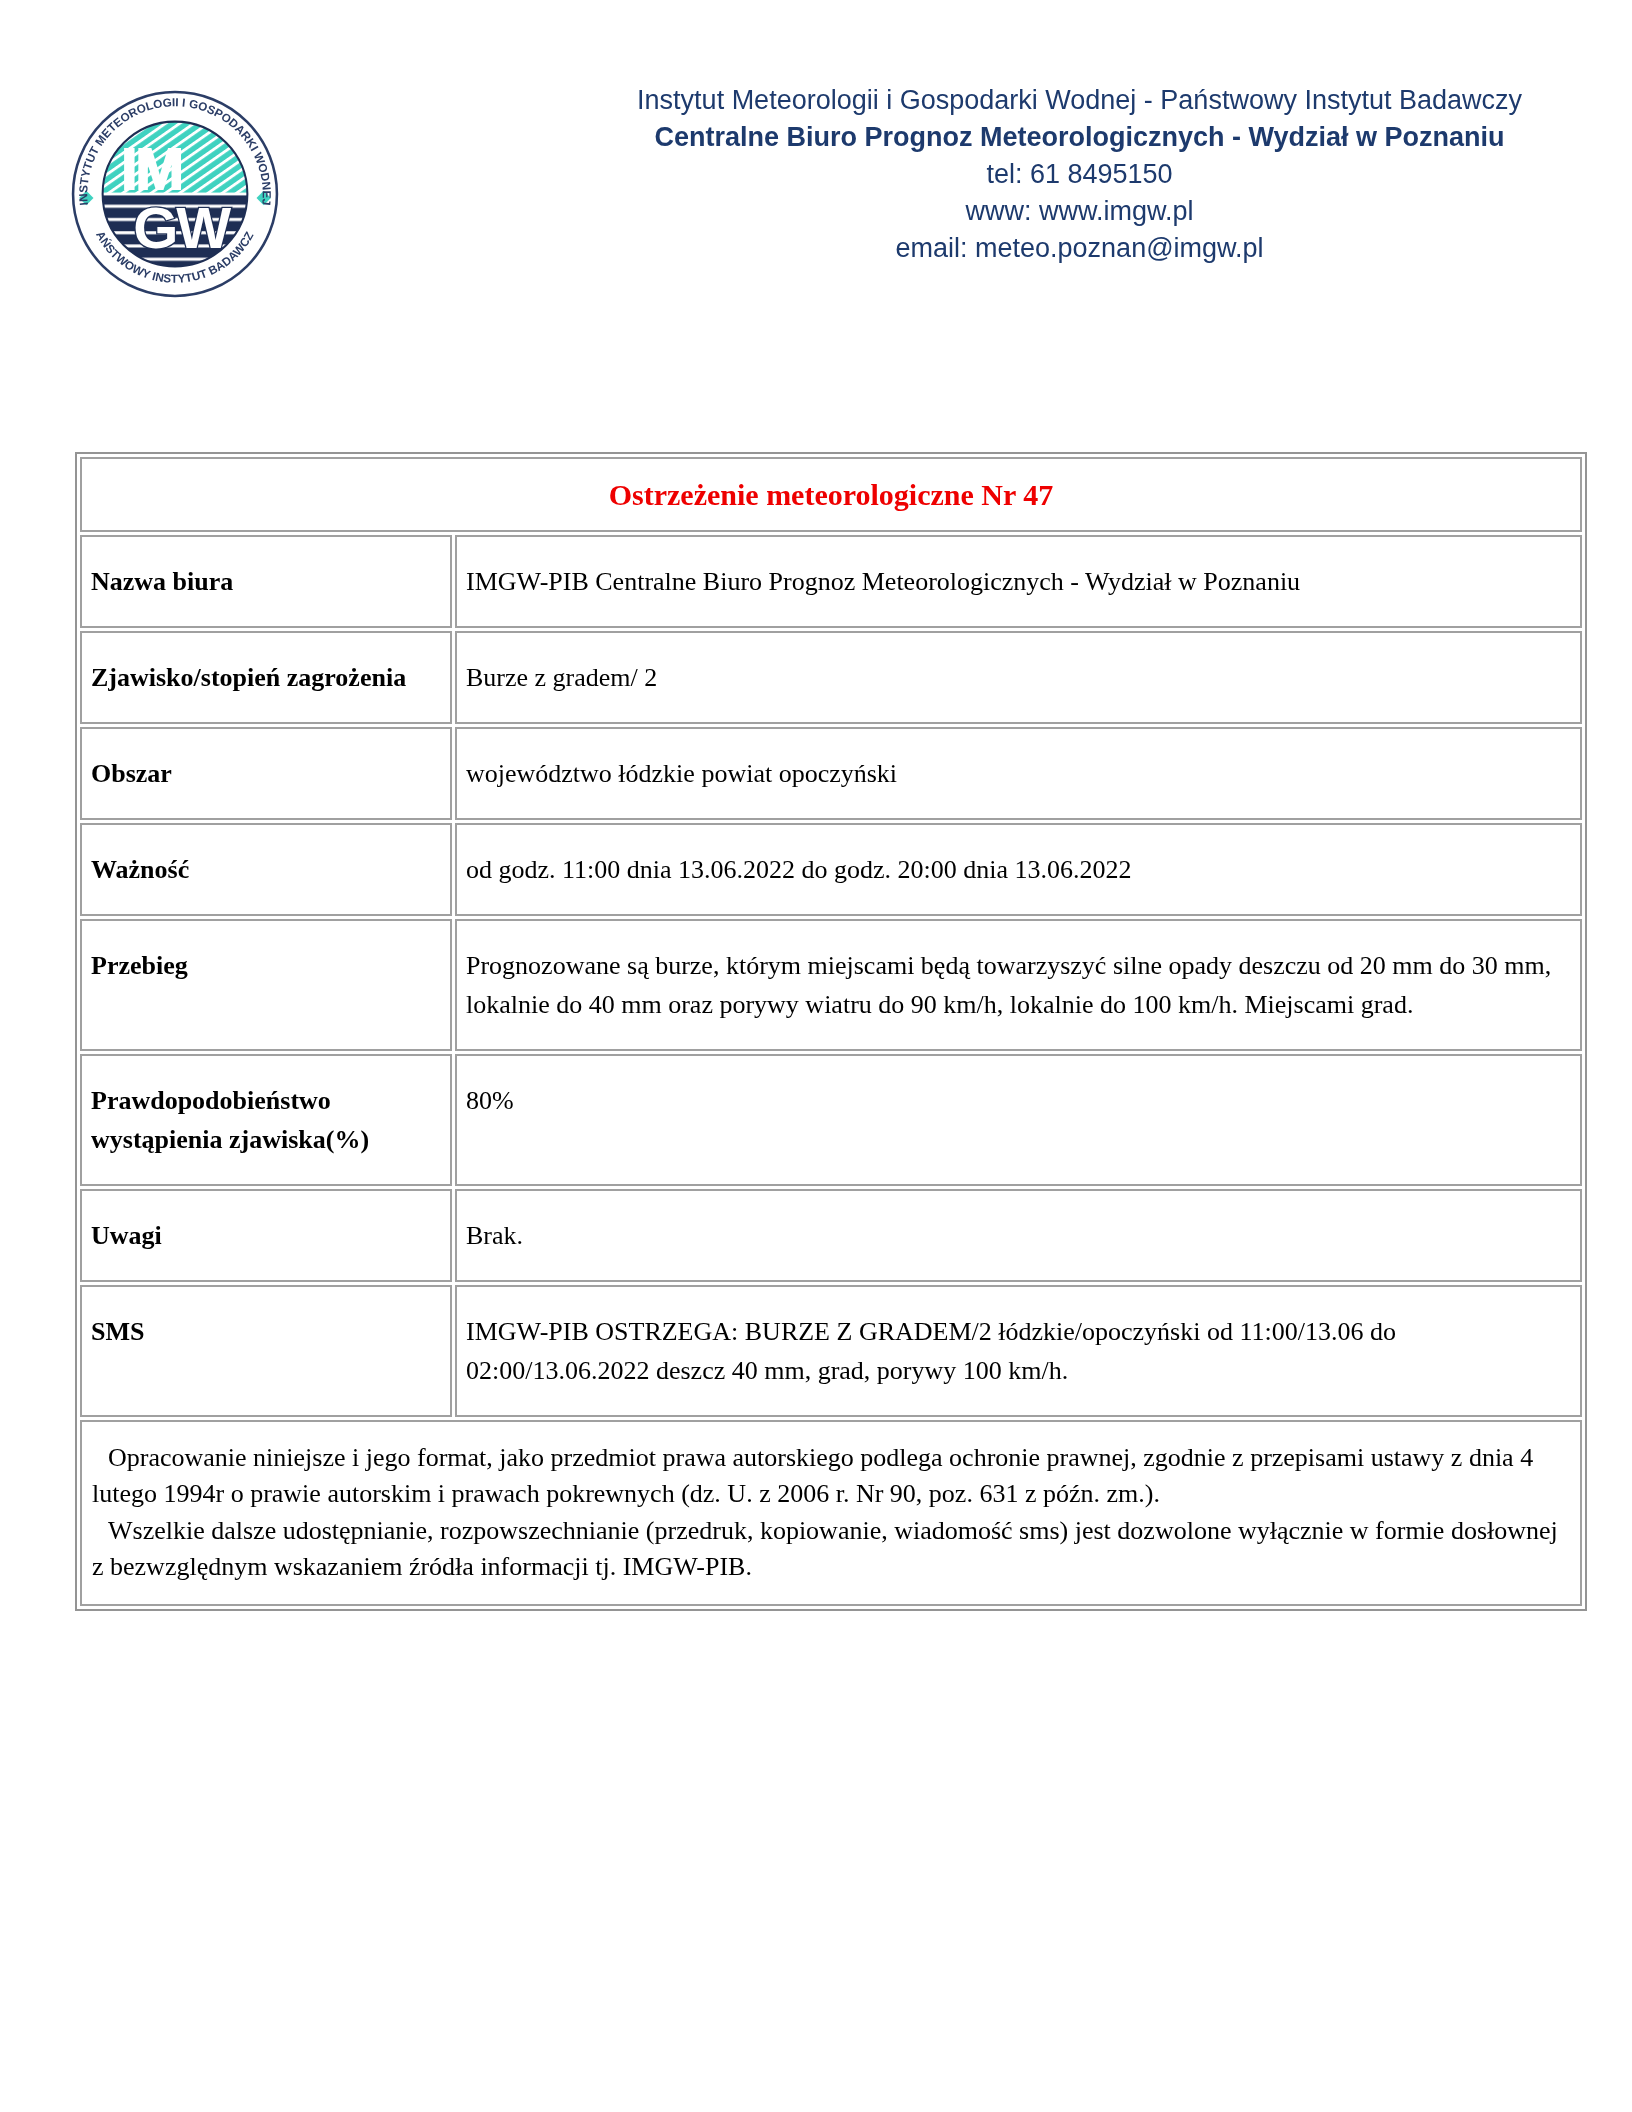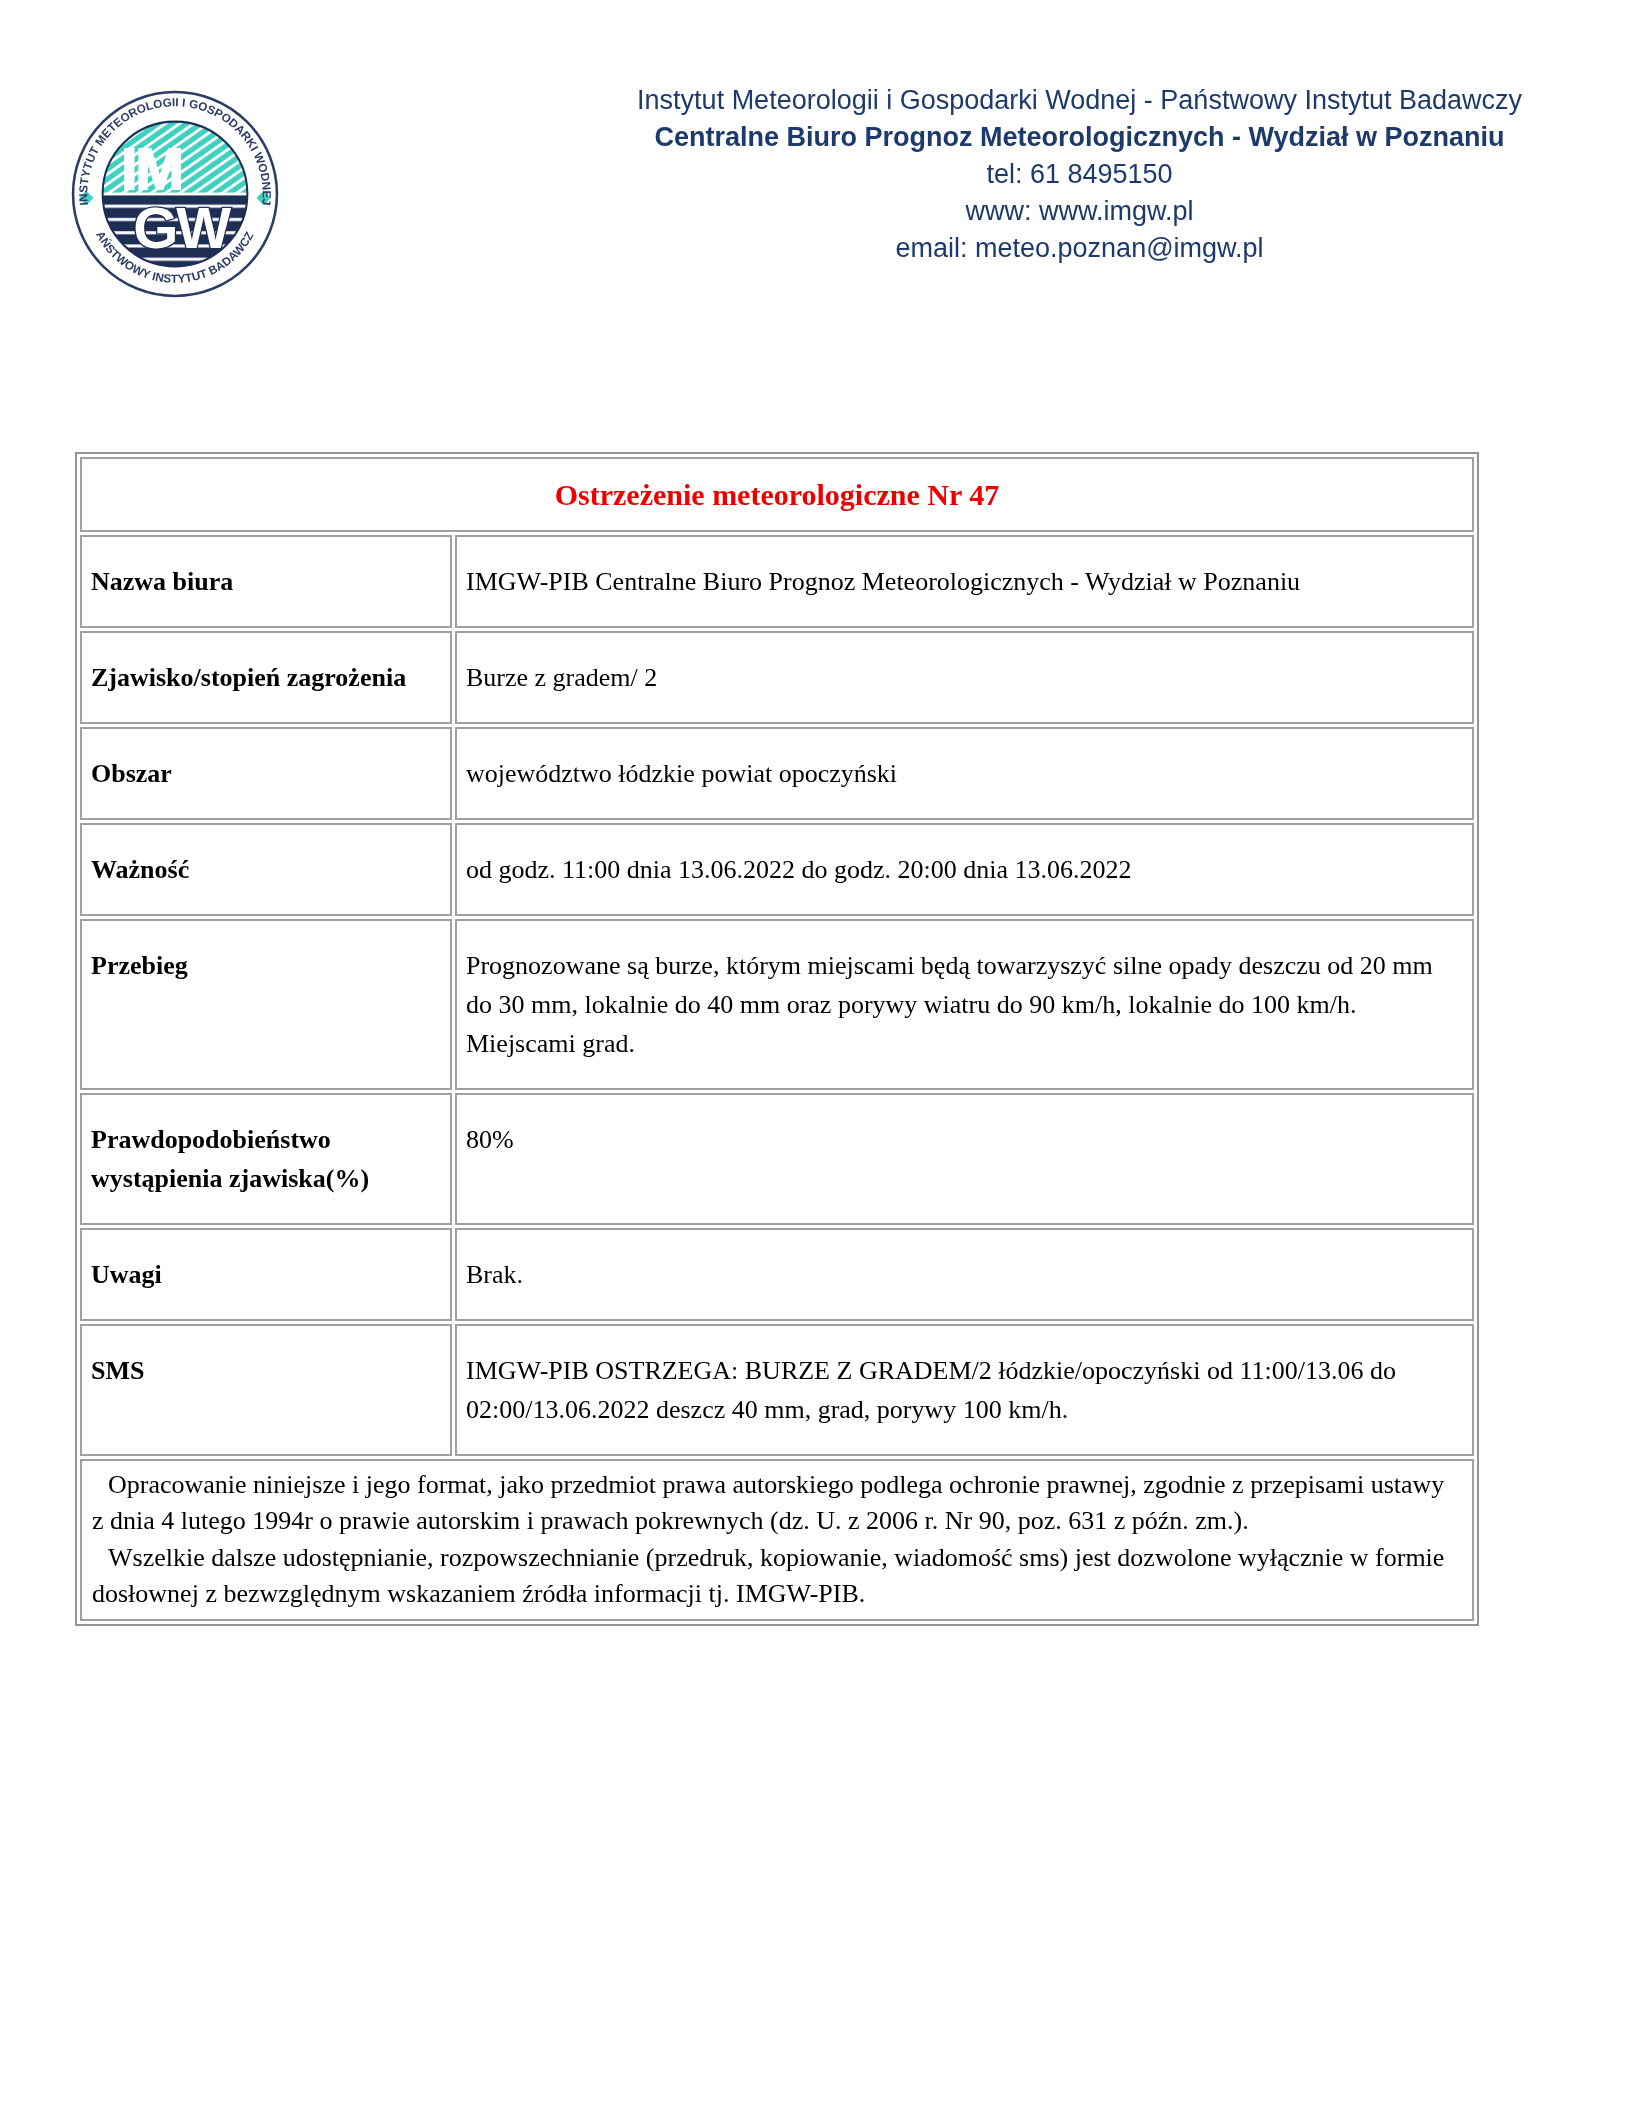--- a/index.html
+++ b/index.html
@@ -28,21 +28,21 @@
     line-height:37px;
     color:#1d3a6d;
     white-space:nowrap;
   }
   .hdr .bold{font-weight:bold;}
   
   .wtable{
     position:absolute;
     left:75px;
     top:452px;
-    width:1404px;
+    width:1512px;
     border-collapse:separate;
     border-spacing:3px;
     border:2px solid #949494;
     background:#ffffff;
     table-layout:fixed;
     font-family:"Liberation Serif",serif;
     font-size:26px;
     color:#000000;
   }
   .wtable td{
@@ -57,21 +57,21 @@
     text-align:center;
     font-weight:bold;
     font-size:30px;
     color:#ee0000;
     padding:13px 9px !important;
   }
   .lbl{font-weight:bold;}
   .val .b{font-weight:normal;text-align:right;}
   .footer-cell{
     line-height:1.4 !important;
-    padding:6px 10px !important;
+    padding:18px 10px !important;
   }
   .footer-cell p{
     margin:0;
     text-indent:16px;
   }
   
   .ring-text{
     font-family:"Liberation Sans",sans-serif;
     font-weight:bold;
     fill:#2b3d66;

